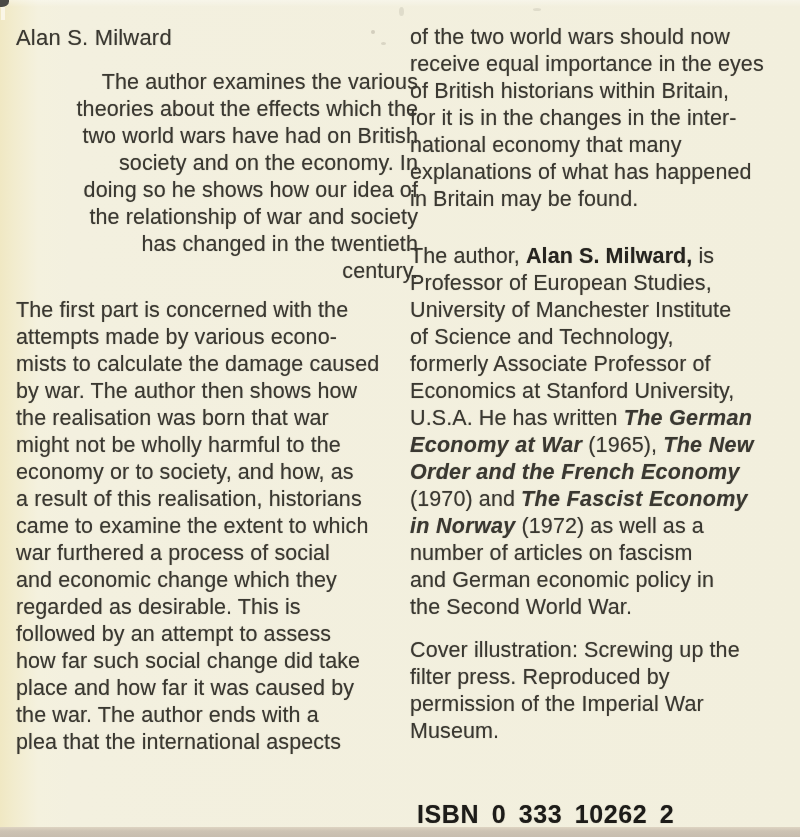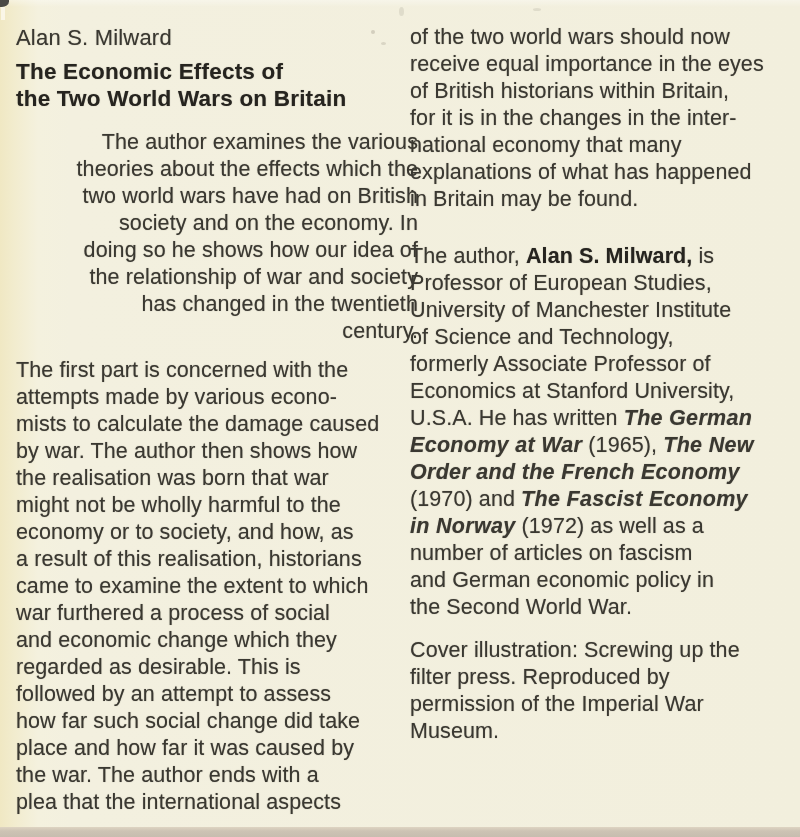--- a/index.html
+++ b/index.html
@@ -73,25 +73,25 @@
   <div class="corner-mark"></div>
   <div class="corner-sliver"></div>
   <div class="speck s1"></div>
   <div class="speck s2"></div>
   <div class="speck s3"></div>
   <div class="speck s4"></div>
   <div class="speck s5"></div>
 
   <div class="col col-left">
     <div class="author">Alan S. Milward</div>
-    <h1 class="title">The Economic Effects of<br>the Two World Wars on Britain</h1>
     <p class="para p1">The author examines the various<br>theories about the effects which the<br>two world wars have had on British<br>society and on the economy. In<br>doing so he shows how our idea of<br>the relationship of war and society<br>has changed in the twentieth<br>century.</p>
     <p class="para p2">The first part is concerned with the<br>attempts made by various econo-<br>mists to calculate the damage caused<br>by war. The author then shows how<br>the realisation was born that war<br>might not be wholly harmful to the<br>economy or to society, and how, as<br>a result of this realisation, historians<br>came to examine the extent to which<br>war furthered a process of social<br>and economic change which they<br>regarded as desirable. This is<br>followed by an attempt to assess<br>how far such social change did take<br>place and how far it was caused by<br>the war. The author ends with a<br>plea that the international aspects</p>
   </div>
 
   <div class="col col-right">
     <p class="para p1">of the two world wars should now<br>receive equal importance in the eyes<br>of British historians within Britain,<br>for it is in the changes in the inter-<br>national economy that many<br>explanations of what has happened<br>in Britain may be found.</p>
     <p class="para p2">The author, <b>Alan S. Milward,</b> is<br>Professor of European Studies,<br>University of Manchester Institute<br>of Science and Technology,<br>formerly Associate Professor of<br>Economics at Stanford University,<br>U.S.A. He has written <i>The German</i><br><i>Economy at War</i> (1965), <i>The New</i><br><i>Order and the French Economy</i><br>(1970) and <i>The Fascist Economy</i><br><i>in Norway</i> (1972) as well as a<br>number of articles on fascism<br>and German economic policy in<br>the Second World War.</p>
     <p class="para p3">Cover illustration: Screwing up the<br>filter press. Reproduced by<br>permission of the Imperial War<br>Museum.</p>
+    <div class="isbn">ISBN 0 333 10262 2</div>
   </div>
 
   <div class="bottom-strip"></div>
 </div>
 
 </body></html>

